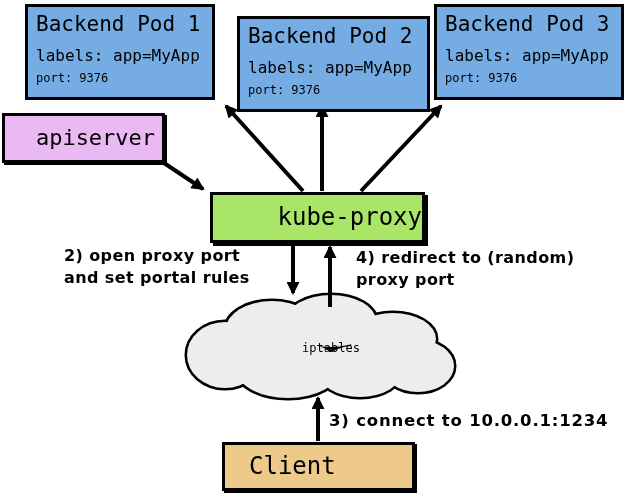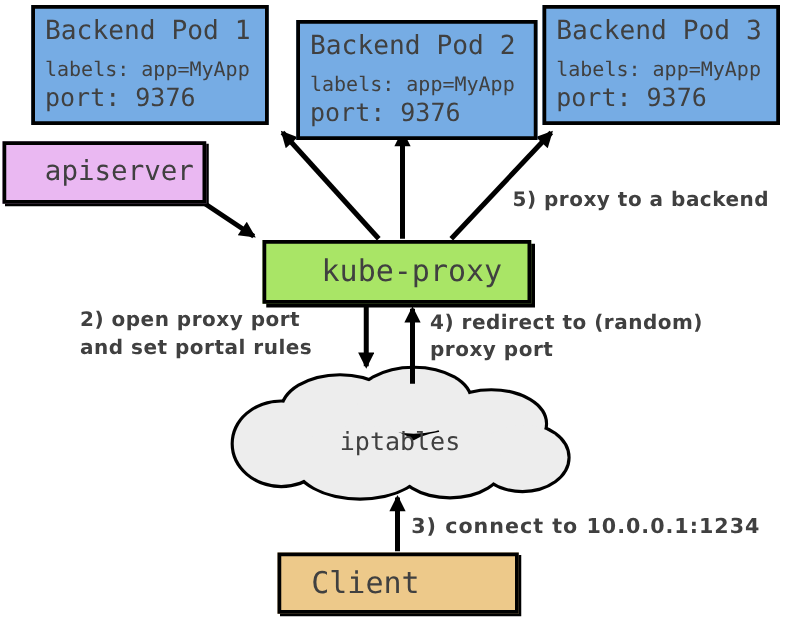--- a/index.html
+++ b/index.html
@@ -9,75 +9,75 @@
     --client-fill:#edc98a;
     --cloud-fill:#ededed;
     --line:#000000;
   }
   html,body{margin:0;padding:0;background:#ffffff;}
   #canvas{
     position:relative;
     width:640px;height:494px;
     background:#ffffff;
     font-family:"DejaVu Sans Mono", monospace;
-    color:#404040;
+    color:#000000;
     overflow:hidden;
     text-decoration:underline;
   }
   #wires{position:absolute;left:0;top:0;z-index:1;}
   .box{
     position:absolute;
     border:3px solid var(--line);
     box-sizing:border-box;
     z-index:2;
     padding-left:24px;
   }
   .pod{
     background:var(--pod-fill);
     width:190px;height:96px;top:4px;
     padding:2px 0 0 8px;
   }
   .pod-title{font-size:21px;line-height:30px;white-space:nowrap;}
   .pod-labels{font-size:16px;line-height:20px;margin-top:7px;white-space:nowrap;}
-  .pod-port{font-size:20px;line-height:20px;margin-top:2px;white-space:nowrap;}
+  .pod-port{font-size:12px;line-height:20px;margin-top:2px;white-space:nowrap;}
   #pod1{left:25px;}
   #pod2{left:237px;width:193px;margin-top:12px;}
   #pod3{left:434px;}
   #apiserver{
     left:2px;top:113px;width:163px;height:50px;
     background:var(--apiserver-fill);
     box-shadow:2px 2px 0 var(--line);
     font-size:22px;line-height:44px;text-align:center;
   }
   #kube-proxy{
     left:210px;top:192px;width:215px;height:51px;
     background:var(--kube-proxy-fill);
     box-shadow:3px 3px 0 var(--line);
-    font-size:24px;line-height:45px;text-align:center;
+    font-size:24px;line-height:45px;text-align:right;
   }
   #client{
     left:222px;top:442px;width:193px;height:49px;
     background:var(--client-fill);
     box-shadow:2px 2px 0 var(--line);
     font-size:24px;line-height:43px;
   }
   #iptables-label{
-    position:absolute;left:250px;top:341px;width:140px;
-    text-align:center;font-size:20px;z-index:2;
+    position:absolute;left:261px;top:341px;width:140px;
+    text-align:center;font-size:12px;z-index:2;
   }
   .annot{
     position:absolute;z-index:3;
     font-family:"DejaVu Sans", sans-serif;
     font-weight:bold;font-size:16px;line-height:22px;
     letter-spacing:0.4px;white-space:nowrap;
   }
   #annot1{left:8px;top:173px;}
   #annot2{left:64px;top:245px;}
   #annot3{left:329px;top:410px;font-size:16.5px;letter-spacing:0.8px;}
-  #annot4{left:344px;top:247px;}
+  #annot4{left:356px;top:247px;}
   #annot5{left:410px;top:149px;}
   .cloud-stroke{fill:var(--cloud-fill);stroke:var(--line);stroke-width:5;}
   .cloud-fill{fill:var(--cloud-fill);stroke:none;}
   .arrow{stroke:var(--line);stroke-width:4;fill:none;}
 </style>
 </head>
 <body>
 
 <div id="canvas">
 
@@ -143,17 +143,14 @@
     <div>2) open proxy port</div>
     <div>and set portal rules</div>
   </div>
   <div class="annot" id="annot3">
     <div>3) connect to 10.0.0.1:1234</div>
   </div>
   <div class="annot" id="annot4">
     <div>4) redirect to (random)</div>
     <div>proxy port</div>
   </div>
-  <div class="annot" id="annot5">
-    <div>5) proxy to a backend</div>
-  </div>
 
 </div>
 
 </body></html>

